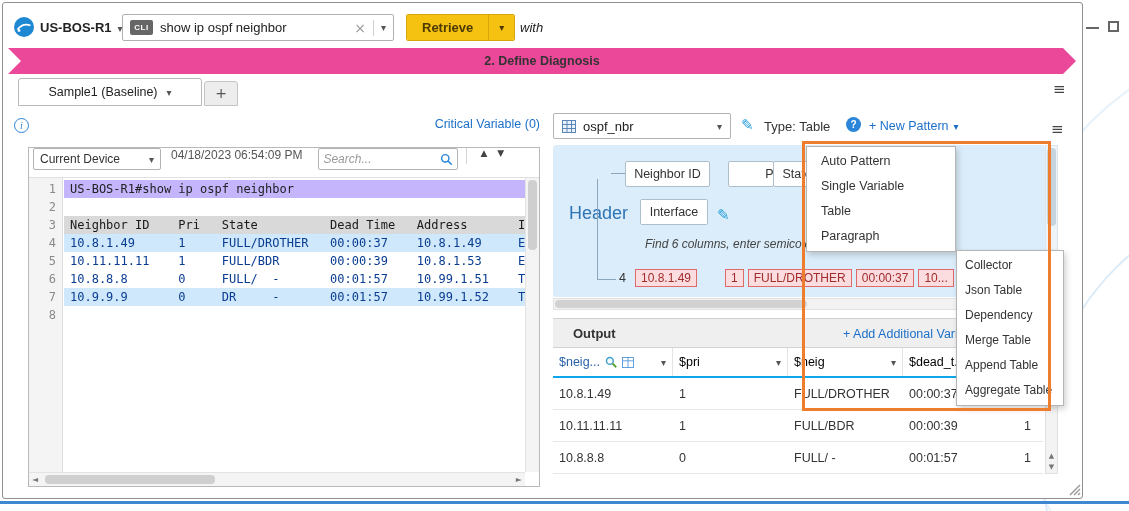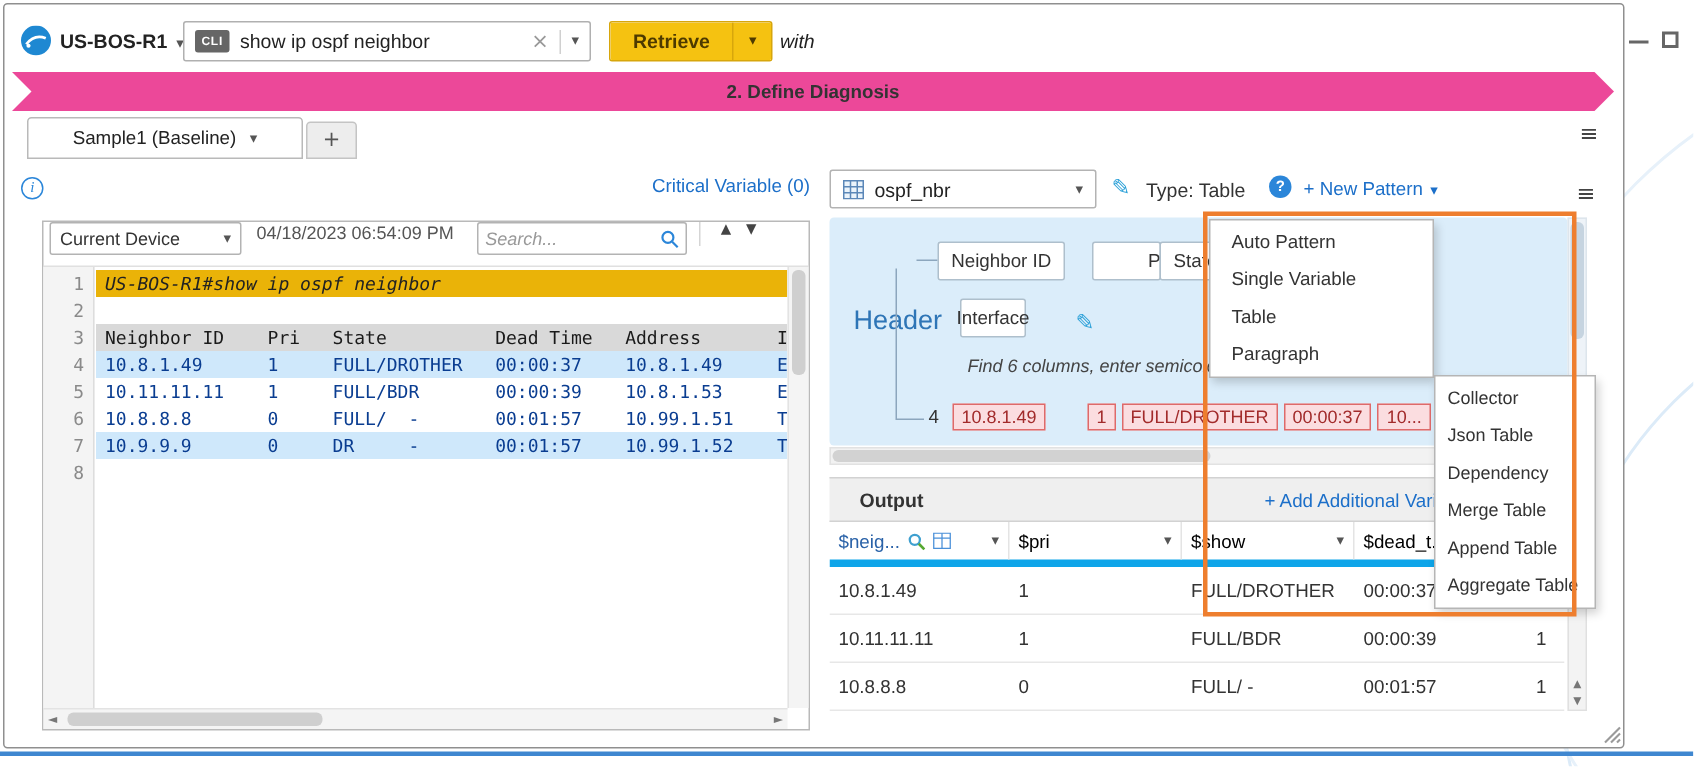--- a/index.html
+++ b/index.html
@@ -82,21 +82,21 @@
   .search-input::placeholder { color:#999; font-style:italic; }
   .tb-div { width:1px; height:16px; background:#d5d5d5; margin:0 8px; }
   .tri { font-size:9px; color:#444; padding:0 5px; cursor:pointer; }
 
   .code-area { position:absolute; left:0; top:30px; right:14px; bottom:14px; overflow:hidden;
                font-family:"DejaVu Sans Mono", monospace; font-size:12px; background:#fff; }
   .gutter { position:absolute; left:0; top:0; bottom:0; width:34px; background:#f4f4f4; border-right:1px solid #ddd; }
   .code-line { position:absolute; left:0; right:0; height:18px; line-height:18px; }
   .code-line .ln { position:absolute; left:0; width:34px; text-align:right; padding-right:7px; color:#8a8a8a; }
   .code-line .ct { position:absolute; left:35px; right:0; padding-left:6px; white-space:pre; overflow:hidden; color:#222; }
-  .code-line.cmd .ct { background:#eab308;font-style:italic; }
+  .code-line.cmd .ct { background:#c4b5fd; }
   .code-line.hdr .ct { background:#d9d9d9; color:#1a1a1a; }
   .code-line.data .ct { color:#0a3d91; }
   .code-line.sel .ct { background:#cfe8fb; color:#0a3d91; }
 
   .left-vscroll { position:absolute; right:0; top:30px; bottom:14px; width:14px; background:#f4f4f4; border-left:1px solid #e3e3e3; }
   .left-vscroll .thumb { position:absolute; top:2px; left:2px; width:9px; height:70px; background:#cfcfcf; border-radius:4px; }
   .left-hscroll { position:absolute; left:0; bottom:0; right:14px; height:14px; background:#f4f4f4; border-top:1px solid #e3e3e3; }
   .left-hscroll .thumb { position:absolute; left:16px; top:2px; width:170px; height:9px; background:#cfcfcf; border-radius:4px; }
   .hs-arrow { position:absolute; top:2px; font-size:8px; color:#777; cursor:pointer; }
   .hs-left { left:3px; } .hs-right { right:3px; }
@@ -120,42 +120,42 @@
   .hdr-label { position:absolute; left:16px; top:22px; font-size:18px; color:#2e75b6;margin-top:36px; }
   .pline { position:absolute; background:#8ca6bd; }
   .pl-v { left:44px; top:34px; width:1px; height:101px; }
   .pl-h1 { left:58px; top:28px; width:14px; height:1px; }
   .pl-h2 { left:45px; top:134px; width:18px; height:1px; }
   .pbox { position:absolute; height:26px; background:#fff; border:1px solid #aebfcc; border-radius:2px;
           font-size:12.5px; color:#333; display:flex; align-items:center; justify-content:center; cursor:pointer; }
   .pb1 { left:72px; top:16px; width:85px; }
   .pb2 { left:175px; top:16px; width:34px;padding-left:44px; }
   .pb3 { left:220px; top:16px; width:48px; }
-  .pb4 { left:87px; top:54px; width:44px; }
+  .pb4 { left:87px; top:54px; width:68px; }
   .pencil.p2 { left:717px; top:206px; }
   .hint { position:absolute; left:92px; top:92px; font-style:italic; font-size:12px; color:#444; white-space:nowrap; }
   .sample-row { position:absolute; left:66px; top:124px; display:flex; align-items:center; }
   .rownum { font-size:12.5px; color:#333; margin-right:9px; }
   .rbox { padding:1px 5px; border:1px solid #de6a6a; background:#fbdde0; color:#a22b2b; font-size:12px;
           white-space:nowrap; margin-right:4px; cursor:pointer; }
   .rbox.first { margin-right:28px; }
 
   .pattern-hscroll { position:absolute; left:553px; top:298px; width:492px; height:12px; background:#f2f2f2; border:1px solid #e2e2e2; }
   .pattern-hscroll .thumb { position:absolute; left:1px; top:1px; width:252px; height:8px; background:#d2d2d2; border-radius:4px; }
   .vscroll-a { position:absolute; left:1045px; top:145px; width:13px; height:153px; background:#eef3f8; border:1px solid #dde5ec; }
   .vscroll-a .thumb { position:absolute; left:1px; top:2px; width:9px; height:78px; background:#c6d4e0; border-radius:4px; }
 
   
   .output-bar { position:absolute; left:553px; top:318px; width:492px; height:30px; background:#efefef;
                 border-top:1px solid #d2d2d2; border-bottom:1px solid #d2d2d2; }
   .out-title { position:absolute; left:20px; top:7px; font-size:13px; font-weight:700; color:#333; }
   .add-var { position:absolute; left:290px; top:8px; font-size:12.5px; color:#1c6fc9; white-space:nowrap; cursor:pointer; }
 
   .output-table { position:absolute; left:553px; top:348px; width:490px; height:126px; background:#fff; overflow:hidden; }
-  .ot-header { display:flex; height:30px; border-bottom:5px solid #0ea5e9; font-size:12.5px; }
+  .ot-header { display:flex; height:30px; border-bottom:2px solid #0ea5e9; font-size:12.5px; }
   .ot-hc { height:100%; display:flex; align-items:center; gap:5px; padding:0 6px; border-right:1px solid #e4e4e4; }
   .ot-hc .chev { margin-left:auto; }
   .w1 { width:120px; flex:0 0 120px; } .w2 { width:115px; flex:0 0 115px; }
   .w3 { width:115px; flex:0 0 115px; } .w4 { width:115px; flex:0 0 115px; }
   .w5 { flex:1; }
   .var-blue { color:#2a62a8; }
   .ot-row { display:flex; height:32px; align-items:center; border-bottom:1px solid #e7e7e7; font-size:12.5px; color:#333; }
   .ot-c { padding:0 6px; overflow:hidden; white-space:nowrap; }
   .vscroll-b { position:absolute; left:1045px; top:348px; width:13px; height:126px; background:#f3f3f3; border:1px solid #e0e0e0; }
   .vscroll-b .thumb { position:absolute; left:1px; top:2px; width:9px; height:36px; background:#cfcfcf; border-radius:4px; }
@@ -351,21 +351,21 @@
           <line x1="0.5" y1="4.5" x2="13.5" y2="4.5" stroke="#4a90d9"></line>
           <line x1="7" y1="0.5" x2="7" y2="12.5" stroke="#4a90d9"></line>
         </svg>
         <span class="chev g">▾</span>
       </div>
       <div class="ot-hc w2">
         <span>$pri</span>
         <span class="chev g">▾</span>
       </div>
       <div class="ot-hc w3">
-        <span>$show</span>
+        <span>$neig</span>
         <span class="chev g">▾</span>
       </div>
       <div class="ot-hc w4">
         <span>$dead_t...</span>
         <span class="chev g">▾</span>
       </div>
       <div class="ot-hc w5"></div>
     </div>
     <div class="ot-row">
       <div class="ot-c w1">10.8.1.49</div>

